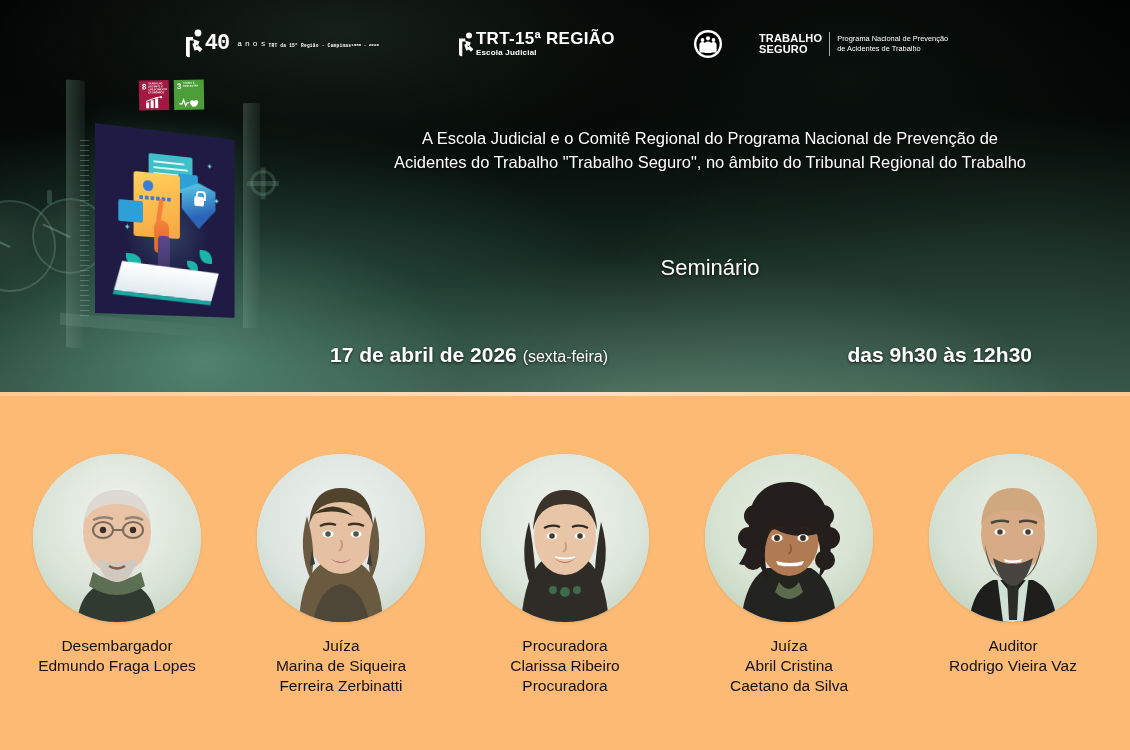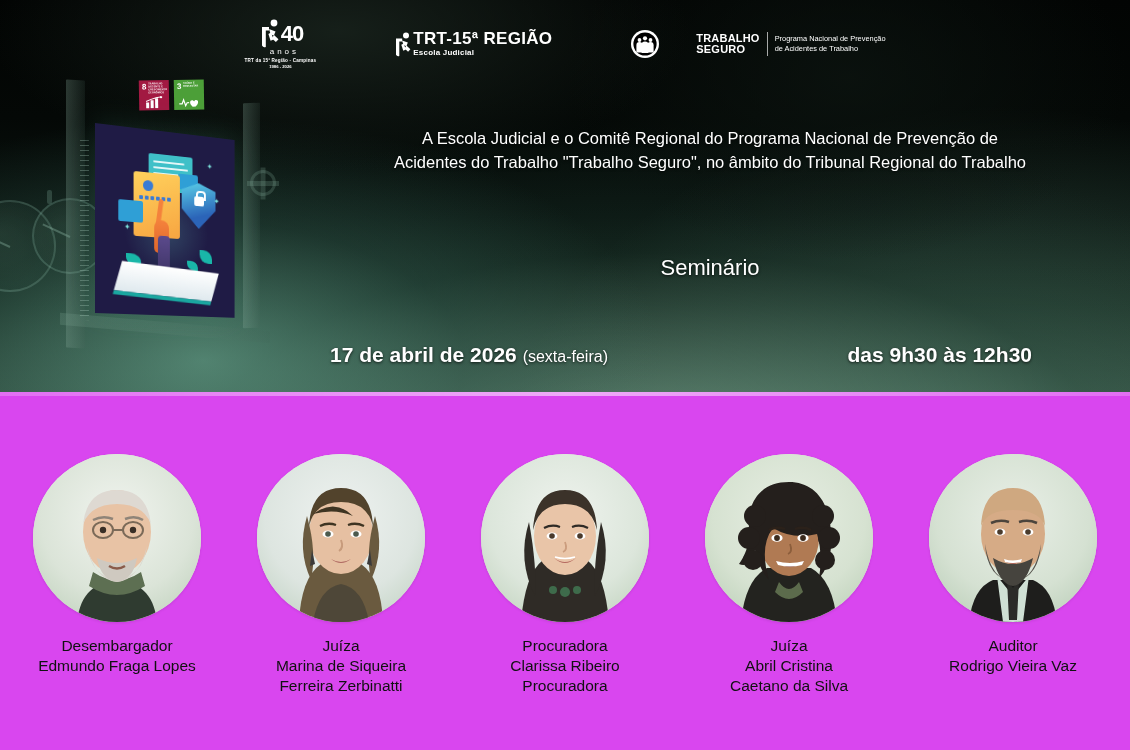--- a/index.html
+++ b/index.html
@@ -228,21 +228,21 @@
   
   .logos {
     position: absolute; left: 0; top: 16px;
     width: 1130px; height: 56px;
     display: flex; justify-content: center; align-items: center;
     gap: 78px;
     z-index: 5;
   }
   .logo { display: flex; align-items: center; color: #fff; }
 
-  .logo-40 { flex-direction: column; align-items: center; }
+  .logo-40 { flex-direction: row; align-items: center; font-family: Liberation Mono, monospace; }
   .logo-40-main { display: flex; align-items: center; }
   .logo-40-mark { width: 26px; height: 30px; }
   .logo-40-num {
     font-size: 22px; font-weight: bold; letter-spacing: -1px;
     line-height: 20px; margin-left: -3px;
   }
   .logo-40-anos {
     font-size: 8px; letter-spacing: 3px; margin-top: -2px; margin-left: 8px;
   }
   .logo-40-sub {
@@ -295,21 +295,21 @@
   }
   .date-main { font-size: 21px; font-weight: bold; }
   .date-main .weekday { font-size: 16px; font-weight: normal; }
   .time-main { font-size: 21px; font-weight: bold; padding-right: 58px; }
 
   
   .bottom-section {
     position: absolute;
     left: 0; top: 392px;
     width: 1130px; height: 358px;
-    background: #d946ef;
+    background: #fdba74;
   }
   .divider-glow {
     position: absolute; left: 0; top: 0; width: 1130px; height: 4px;
     background: linear-gradient(90deg, rgba(255,255,255,0.22), rgba(255,255,255,0.55), rgba(255,255,255,0.22));
   }
 
   .speakers {
     position: absolute; left: 0; top: 62px; width: 1130px;
     display: flex; justify-content: center; align-items: flex-start;
     gap: 52px;

